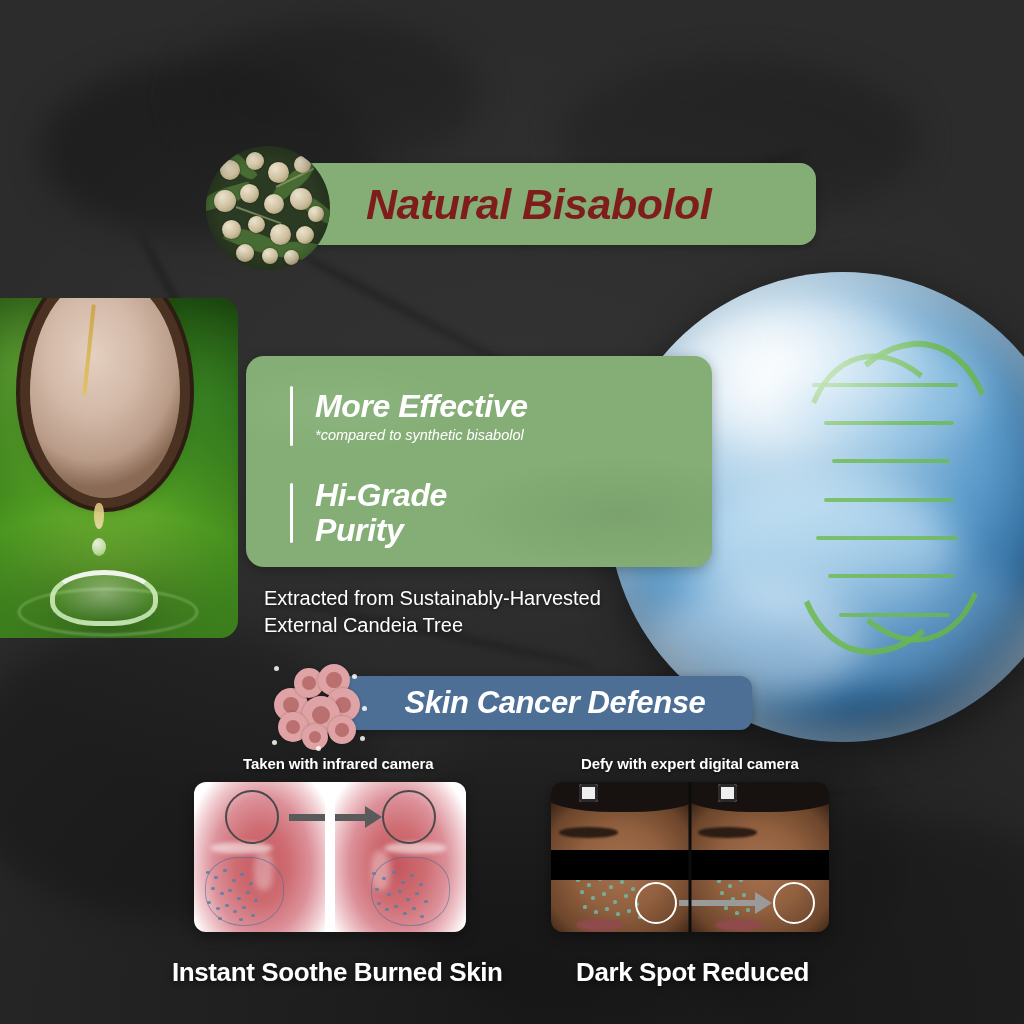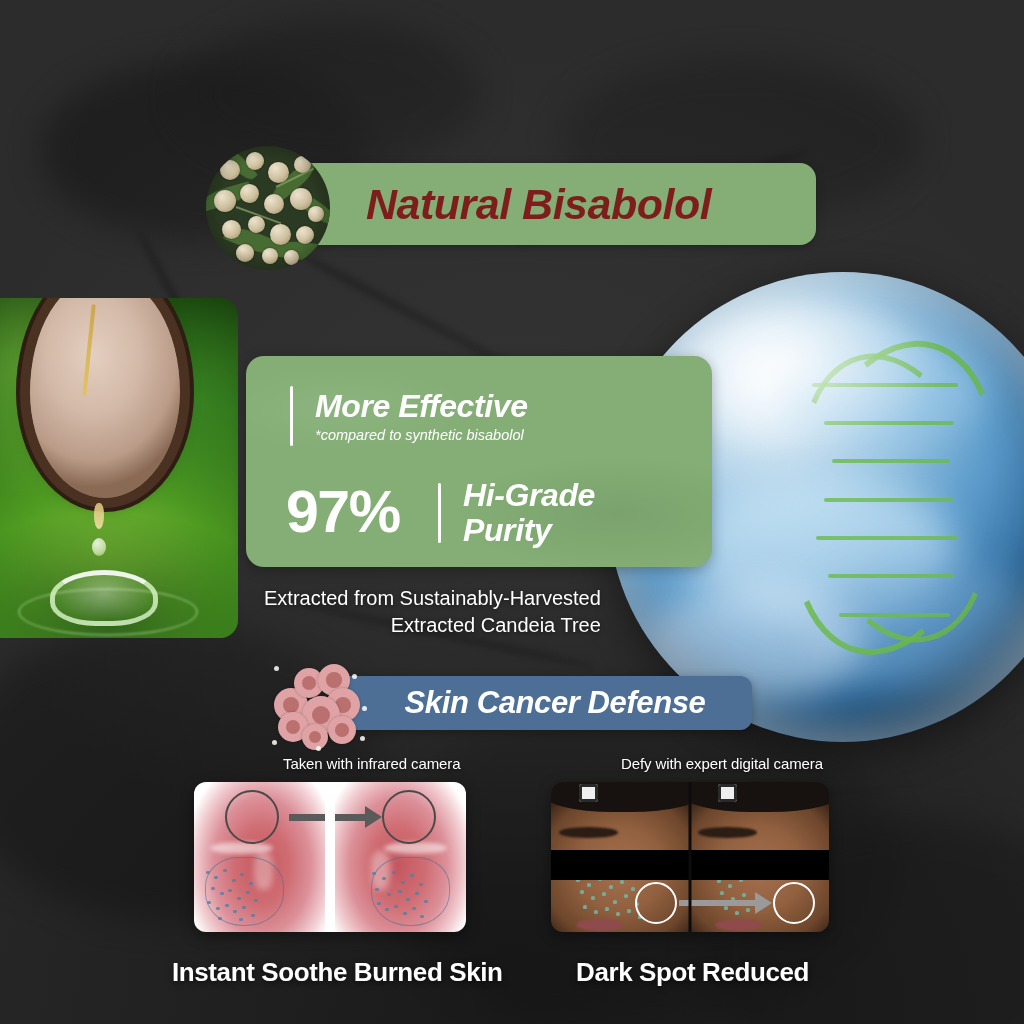--- a/index.html
+++ b/index.html
@@ -276,21 +276,20 @@
   
   .extracted {
     position:absolute;
     left:264px; top:585px;
     color:#ffffff;
     font-size:20px;
     font-weight:500;
     line-height:1.35;
     z-index:13;
     text-shadow:0 1px 4px rgba(0,0,0,.55);
-    text-align:right;
   }
 
   
   .sphere {
     position:absolute;
     right:-54px; top:272px;
     width:470px; height:470px;
     border-radius:50%;
     overflow:hidden;
     z-index:10;
@@ -378,26 +377,25 @@
     width:5px; height:5px;
     border-radius:50%;
     background:rgba(255,255,255,.85);
   }
 
   
   .cap-small {
     position:absolute;
     color:#ffffff;
     font-size:15px;
-    font-weight:400;
+    font-weight:700;
     letter-spacing:-.1px;
     z-index:13;
     white-space:nowrap;
     text-shadow:0 1px 3px rgba(0,0,0,.6);
-    margin-left:40px;
   }
   .cap-small.left  { left:243px; top:755px; }
   .cap-small.right { left:581px; top:755px; }
 
   .cap-big {
     position:absolute;
     color:#ffffff;
     font-size:26px;
     font-weight:bold;
     letter-spacing:-.4px;
@@ -607,31 +605,30 @@
 
     <div class="stat-row r1">
       <div class="stat-bar"></div>
       <div class="stat-txtwrap">
         <div class="stat-label">More Effective</div>
         <div class="stat-note">*compared to synthetic bisabolol</div>
       </div>
     </div>
 
     <div class="stat-row r2">
-      <div class="stat-num">97%</div>
       <div class="stat-bar"></div>
       <div class="stat-txtwrap">
         <div class="stat-label" style="white-space:normal;max-width:200px;">Hi-Grade Purity</div>
       </div>
     </div>
   </div>
 
   <div class="extracted">
     <div>Extracted from Sustainably-Harvested</div>
-    <div>Extracted Candeia Tree</div>
+    <div>External Candeia Tree</div>
   </div>
 
   <div class="sphere">
     <div class="cloud" style="left:18%; top:44%; width:56%; height:30%; background:rgba(210,235,250,.55);"></div>
     <div class="cloud" style="left:44%; top:62%; width:50%; height:28%; background:rgba(120,170,210,.5);"></div>
     <div class="cloud" style="left:8%;  top:66%; width:46%; height:26%; background:rgba(235,245,252,.45);"></div>
     <div class="cloud" style="left:36%; top:14%; width:44%; height:22%; background:rgba(160,205,235,.5);"></div>
     <div class="helix">
       <div class="strand" style="transform:rotate(14deg);"></div>
       <div class="strand" style="transform:rotate(-14deg) scale(.92);"></div>

